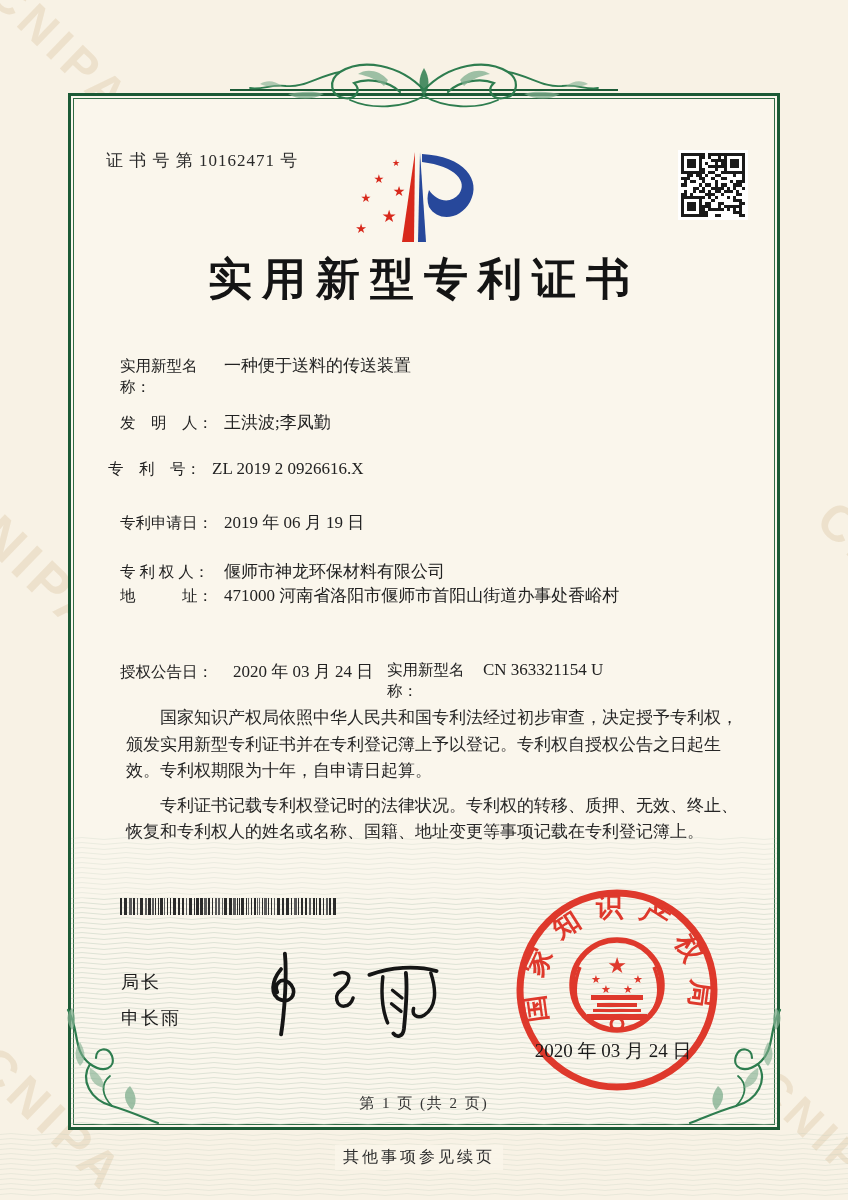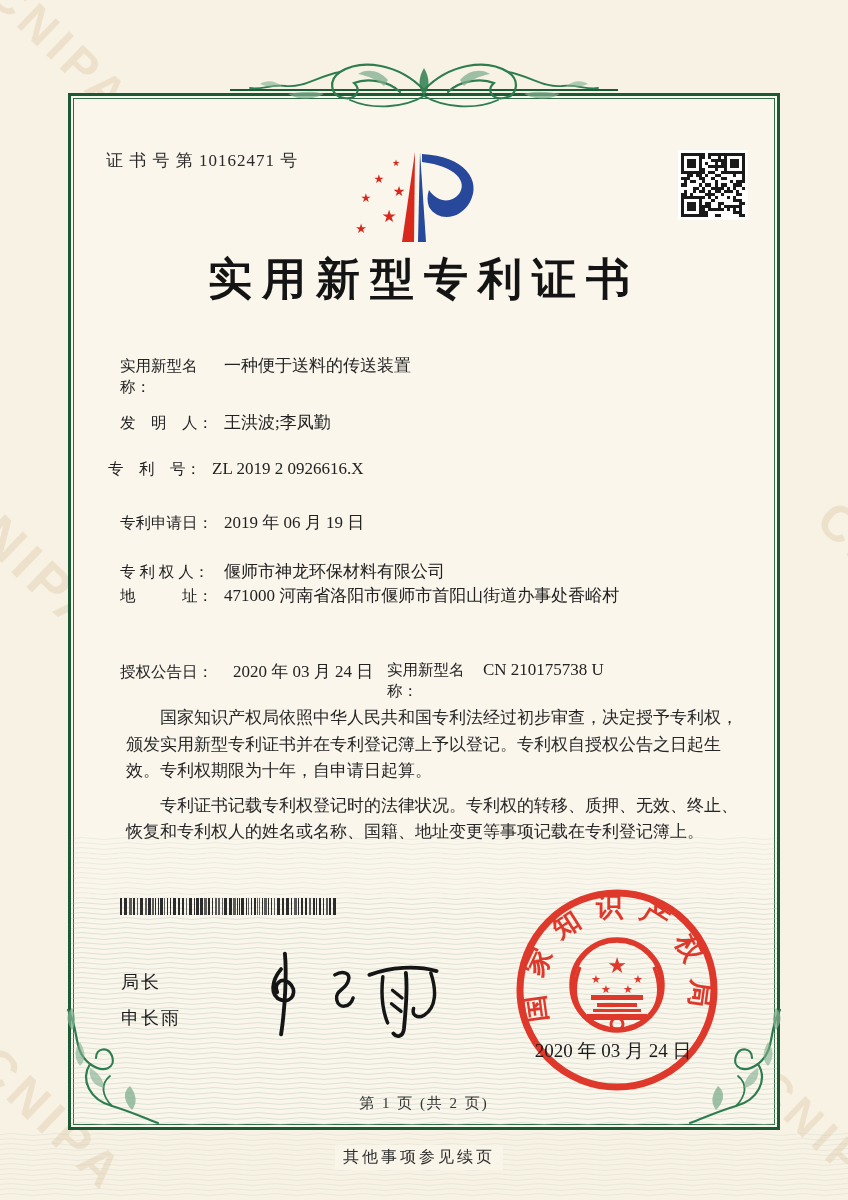--- a/index.html
+++ b/index.html
@@ -401,21 +401,21 @@
   <div class="row" style="left:120px;top:584px;">
     <span class="lbl">地　　　址：</span>
     <span class="val">471000 河南省洛阳市偃师市首阳山街道办事处香峪村</span>
   </div>
   <div class="row" style="left:120px;top:660px;gap:9px;">
     <span class="lbl">授权公告日：</span>
     <span class="val">2020 年 03 月 24 日</span>
   </div>
   <div class="row" style="left:387px;top:660px;">
     <span class="lbl" style="width:96px;flex-basis:96px;">实用新型名称：</span>
-    <span class="val">CN 210175738 U</span>
+    <span class="val">CN 363321154 U</span>
   </div>
 
   <div class="body-text">
     <p>国家知识产权局依照中华人民共和国专利法经过初步审查，决定授予专利权，颁发实用新型专利证书并在专利登记簿上予以登记。专利权自授权公告之日起生效。专利权期限为十年，自申请日起算。</p>
     <p>专利证书记载专利权登记时的法律状况。专利权的转移、质押、无效、终止、恢复和专利权人的姓名或名称、国籍、地址变更等事项记载在专利登记簿上。</p>
   </div>
 
   <svg class="barcode" id="barcode-svg" width="218" height="17">
       <rect x="0" y="0" width="2" height="17" fill="#2b2b2b"></rect>
       <rect x="4" y="0" width="3" height="17" fill="#2b2b2b"></rect>

